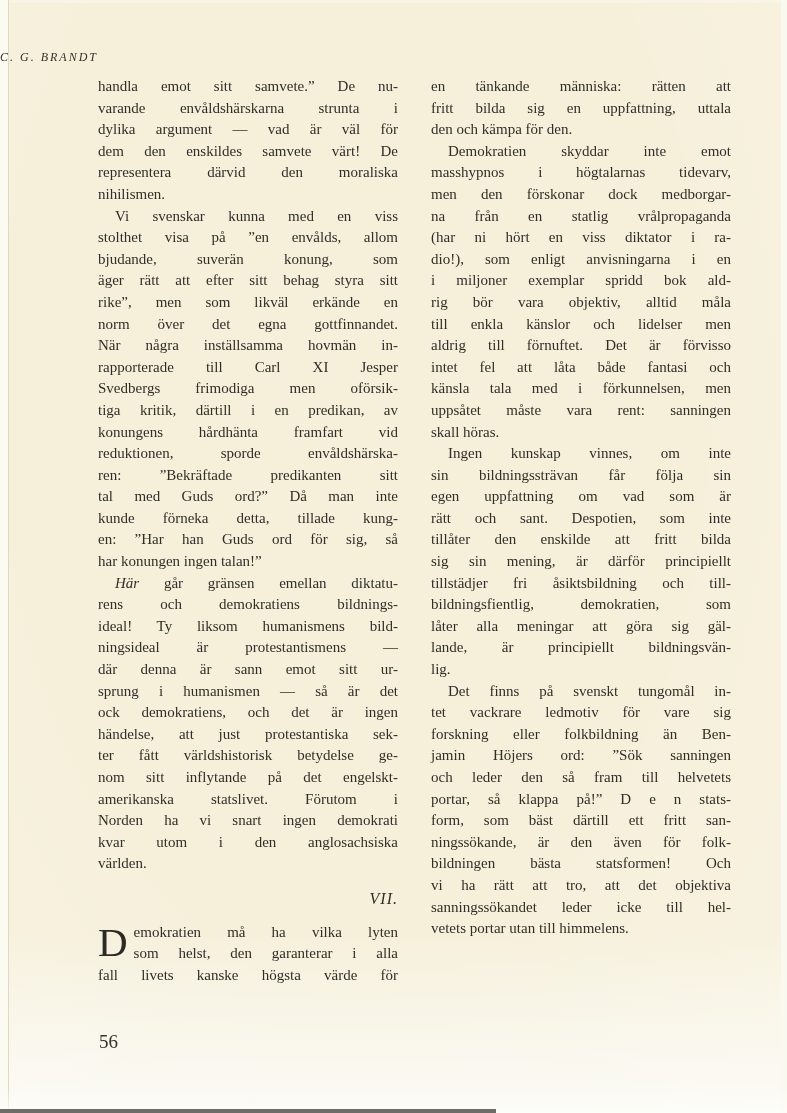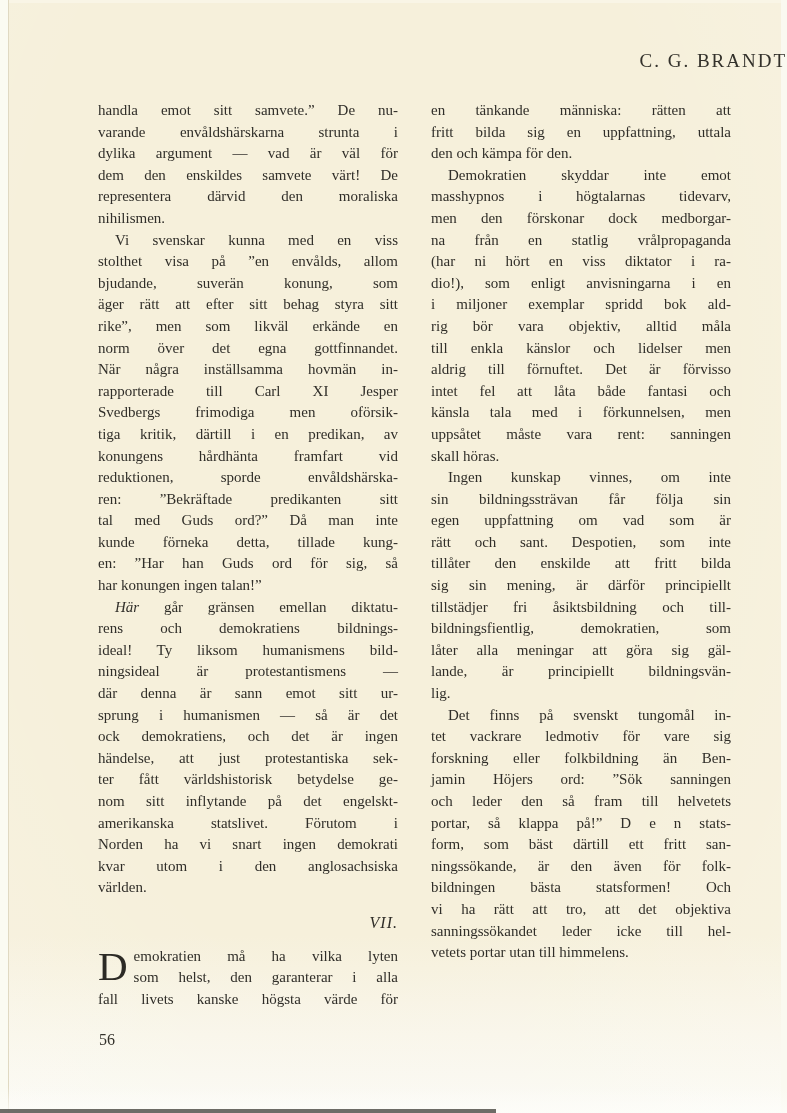--- a/index.html
+++ b/index.html
@@ -22,45 +22,45 @@
   .edge-left{position:absolute;left:0;top:0;width:9px;height:100%;
     background:var(--paper-edge);border-right:1px solid #e0d9c2;}
   .edge-right{position:absolute;right:0;top:0;width:6px;height:100%;background:#faf9f0;}
   .edge-top{position:absolute;left:0;top:0;width:100%;height:3px;background:#f9f5e6;}
   .edge-bottom{position:absolute;left:0;bottom:0;width:100%;height:26px;
     background:linear-gradient(to bottom, rgba(253,253,249,0), rgba(253,253,249,.85));}
   .scan-bottom-line{position:absolute;left:0;bottom:0;width:63%;height:4px;
     background:#54524c;opacity:.85;}
   .running-header{
     position:absolute;top:50px;left:0;width:100%;
-    text-align:right;font-size:19px;
+    text-align:left;font-style:italic;font-size:12px;
     letter-spacing:2px;color:#33312b;
   }
   .columns{
-    position:absolute;top:100px;left:98px;width:633px;
+    position:absolute;top:76px;left:98px;width:633px;
     display:flex;gap:33px;
   }
   .col{flex:1 1 0;min-width:0;font-size:15px;line-height:21.6px;}
   .line{
     text-align:justify;text-align-last:justify;
     white-space:normal;
   }
   .line.last{text-align-last:left;}
   .para.indent .line:first-child{text-indent:17px;}
   .section-heading{
     text-align:right;font-size:16px;letter-spacing:1px;
     margin-top:13px;margin-bottom:12px;font-style:italic;
   }
   .dropcap{
     float:left;font-size:41px;line-height:36px;
     padding:2px 6px 0 0;font-weight:500;color:#2c2a25;
   }
   .page-number{
     position:absolute;left:99px;top:1031px;
-    font-size:16px;color:#33312b;
+    font-size:19px;color:#33312b;
   }
   i{font-style:italic;}
 </style>
 </head>
 <body>
 
 <div class="page">
   <div class="edge-top"></div>
   <div class="edge-left"></div>
   <div class="edge-right"></div>

